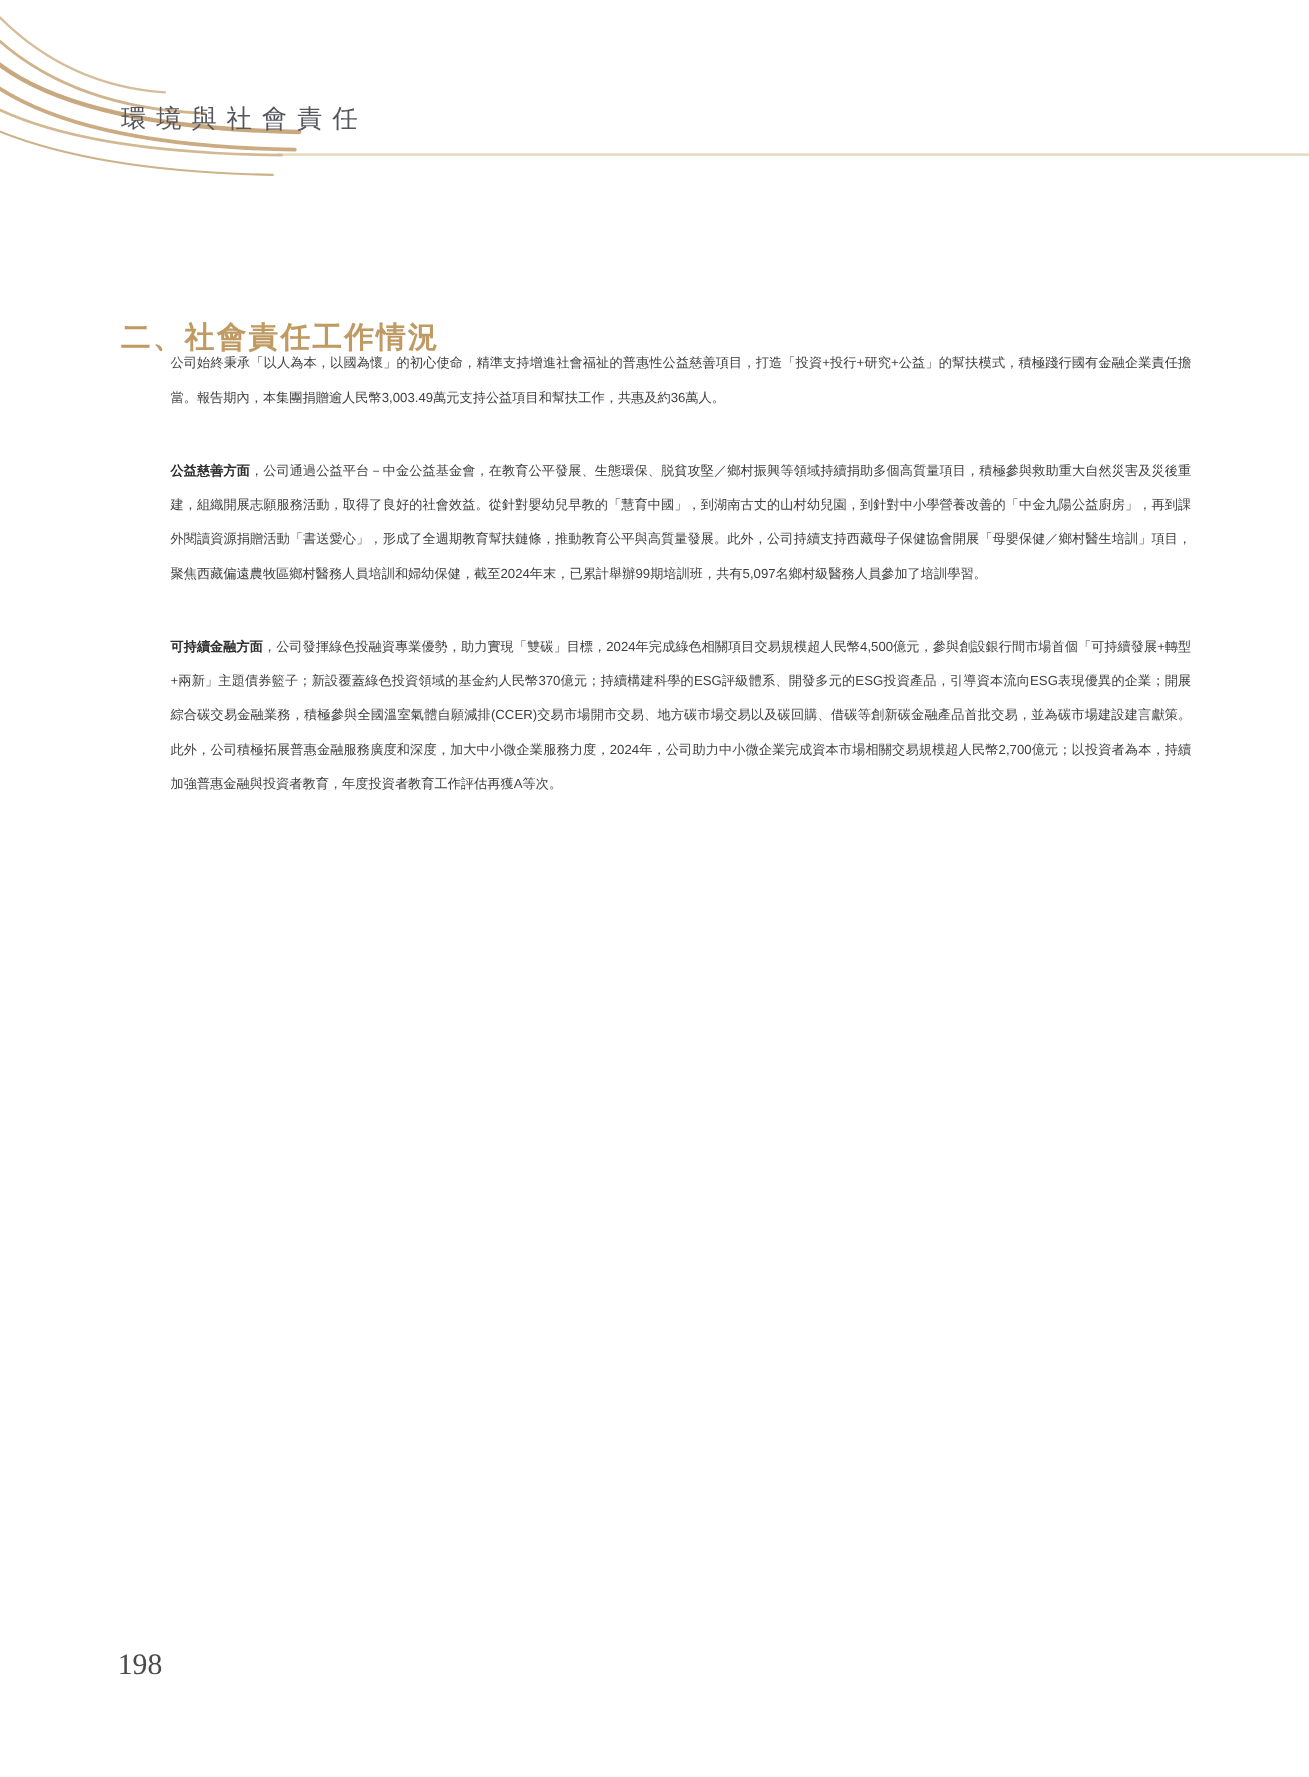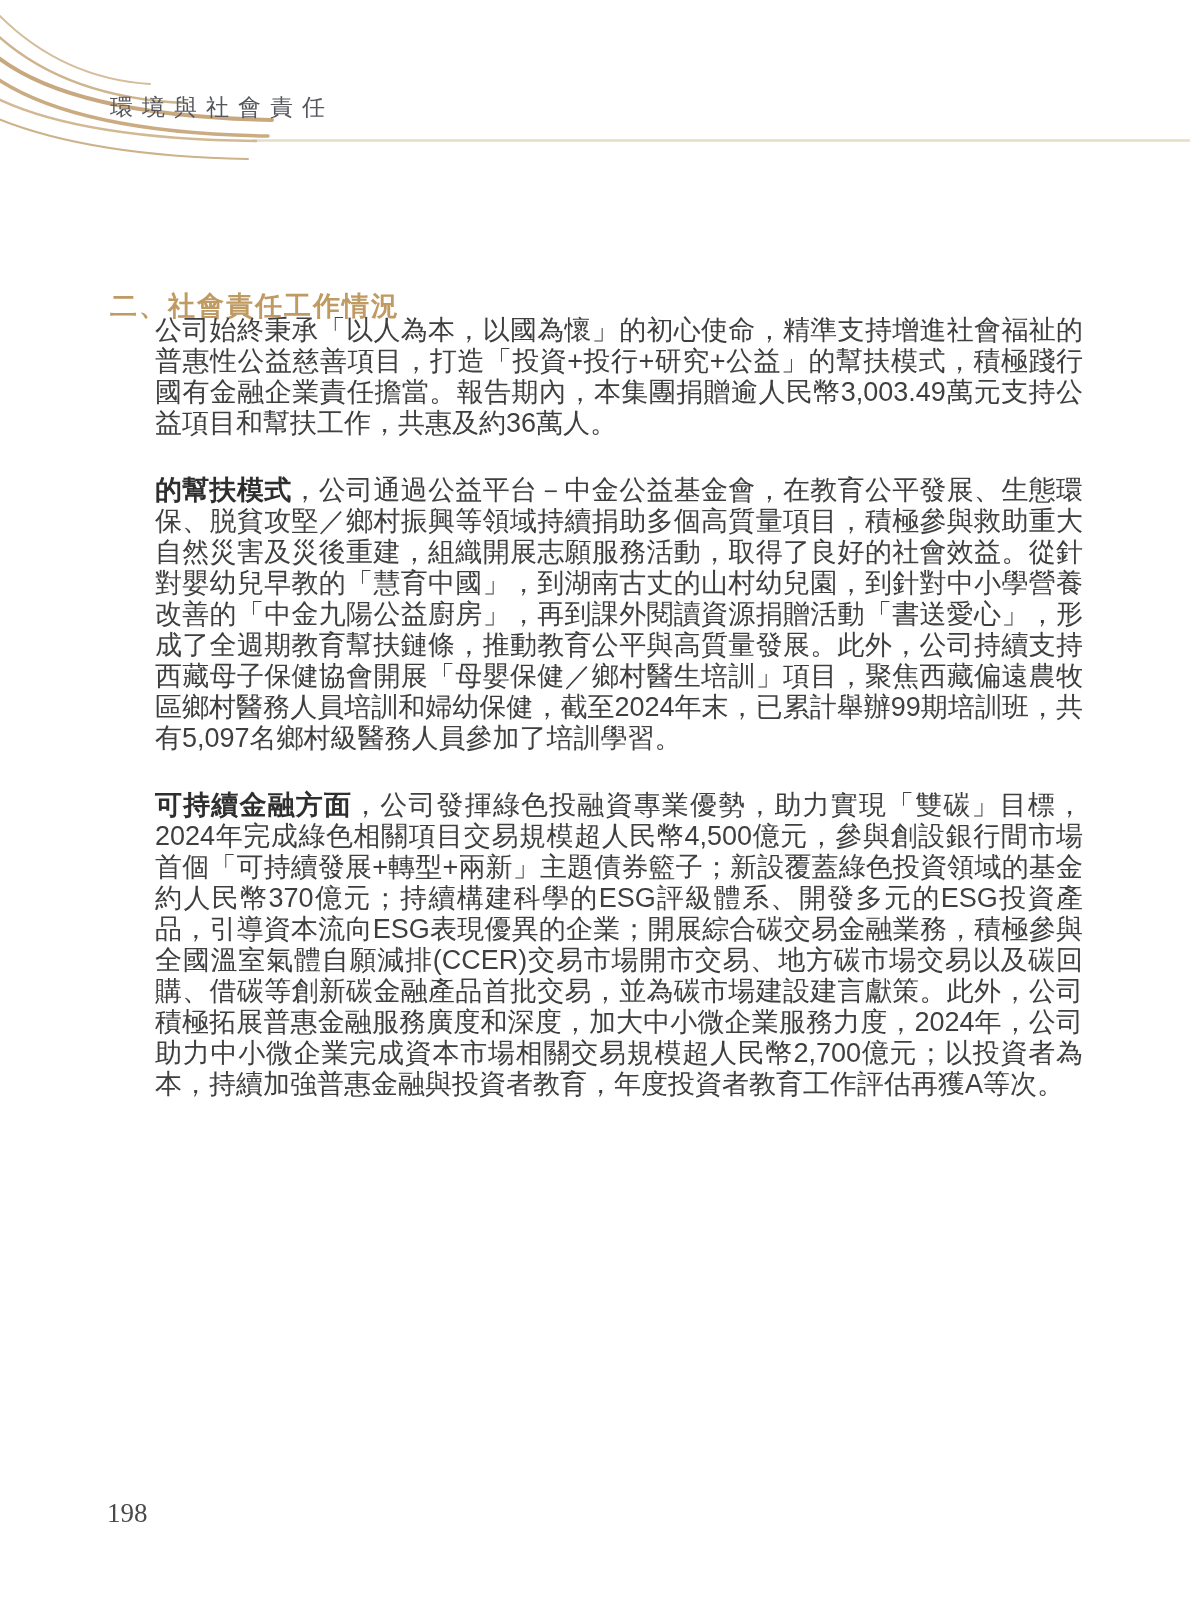--- a/index.html
+++ b/index.html
@@ -44,21 +44,21 @@
     letter-spacing: 2px;
     color: #bf9a63;
     white-space: nowrap;
   }
   .content {
     position: absolute;
     left: 155px;
     top: 315px;
     width: 928px;
     color: #3f3f3f;
-    font-size: 27px;
+    font-size: 12px;
     line-height: 31px;
     text-align: justify;
   }
   .content p {
     margin: 0 0 36px 0;
   }
   .content p:last-child {
     margin-bottom: 0;
   }
   .para-lead {
@@ -91,20 +91,20 @@
     <path d="M -4,118 Q 88,156 248,159" fill="none" stroke="#cdb28a" stroke-width="2" stroke-linecap="round"></path>
   </svg>
 
   <div class="chapter-header">環境與社會責任</div>
 
   <h2 class="section-heading">二、社會責任工作情況</h2>
 
   <div class="content">
     <p><span class="para-lead"></span><span>公司始終秉承「以人為本，以國為懷」的初心使命，精準支持增進社會福祉的普惠性公益慈善項目，打造「投資+投行+研究+公益」的幫扶模式，積極踐行國有金融企業責任擔當。報告期內，本集團捐贈逾人民幣3,003.49萬元支持公益項目和幫扶工作，共惠及約36萬人。</span></p>
 
-    <p><span class="para-lead">的幫扶模式</span><span>，公司通過公益平台－中金公益基金會，在教育公平發展、生態環保、脱貧攻堅／鄉村振興等領域持續捐助多個高質量項目，積極參與救助重大自然災害及災後重建，組織開展志願服務活動，取得了良好的社會效益。從針對嬰幼兒早教的「慧育中國」，到湖南古丈的山村幼兒園，到針對中小學營養改善的「中金九陽公益廚房」，再到課外閱讀資源捐贈活動「書送愛心」，形成了全週期教育幫扶鏈條，推動教育公平與高質量發展。此外，公司持續支持西藏母子保健協會開展「母嬰保健／鄉村醫生培訓」項目，聚焦西藏偏遠農牧區鄉村醫務人員培訓和婦幼保健，截至2024年末，已累計舉辦99期培訓班，共有5,097名鄉村級醫務人員參加了培訓學習。</span></p>
+    <p><span class="para-lead">公益慈善方面</span><span>，公司通過公益平台－中金公益基金會，在教育公平發展、生態環保、脱貧攻堅／鄉村振興等領域持續捐助多個高質量項目，積極參與救助重大自然災害及災後重建，組織開展志願服務活動，取得了良好的社會效益。從針對嬰幼兒早教的「慧育中國」，到湖南古丈的山村幼兒園，到針對中小學營養改善的「中金九陽公益廚房」，再到課外閱讀資源捐贈活動「書送愛心」，形成了全週期教育幫扶鏈條，推動教育公平與高質量發展。此外，公司持續支持西藏母子保健協會開展「母嬰保健／鄉村醫生培訓」項目，聚焦西藏偏遠農牧區鄉村醫務人員培訓和婦幼保健，截至2024年末，已累計舉辦99期培訓班，共有5,097名鄉村級醫務人員參加了培訓學習。</span></p>
 
     <p><span class="para-lead">可持續金融方面</span><span>，公司發揮綠色投融資專業優勢，助力實現「雙碳」目標，2024年完成綠色相關項目交易規模超人民幣4,500億元，參與創設銀行間市場首個「可持續發展+轉型+兩新」主題債券籃子；新設覆蓋綠色投資領域的基金約人民幣370億元；持續構建科學的ESG評級體系、開發多元的ESG投資產品，引導資本流向ESG表現優異的企業；開展綜合碳交易金融業務，積極參與全國溫室氣體自願減排(CCER)交易市場開市交易、地方碳市場交易以及碳回購、借碳等創新碳金融產品首批交易，並為碳市場建設建言獻策。此外，公司積極拓展普惠金融服務廣度和深度，加大中小微企業服務力度，2024年，公司助力中小微企業完成資本市場相關交易規模超人民幣2,700億元；以投資者為本，持續加強普惠金融與投資者教育，年度投資者教育工作評估再獲A等次。</span></p>
   </div>
 
   <div class="page-number">198</div>
 
 </div>
 
 </body></html>

